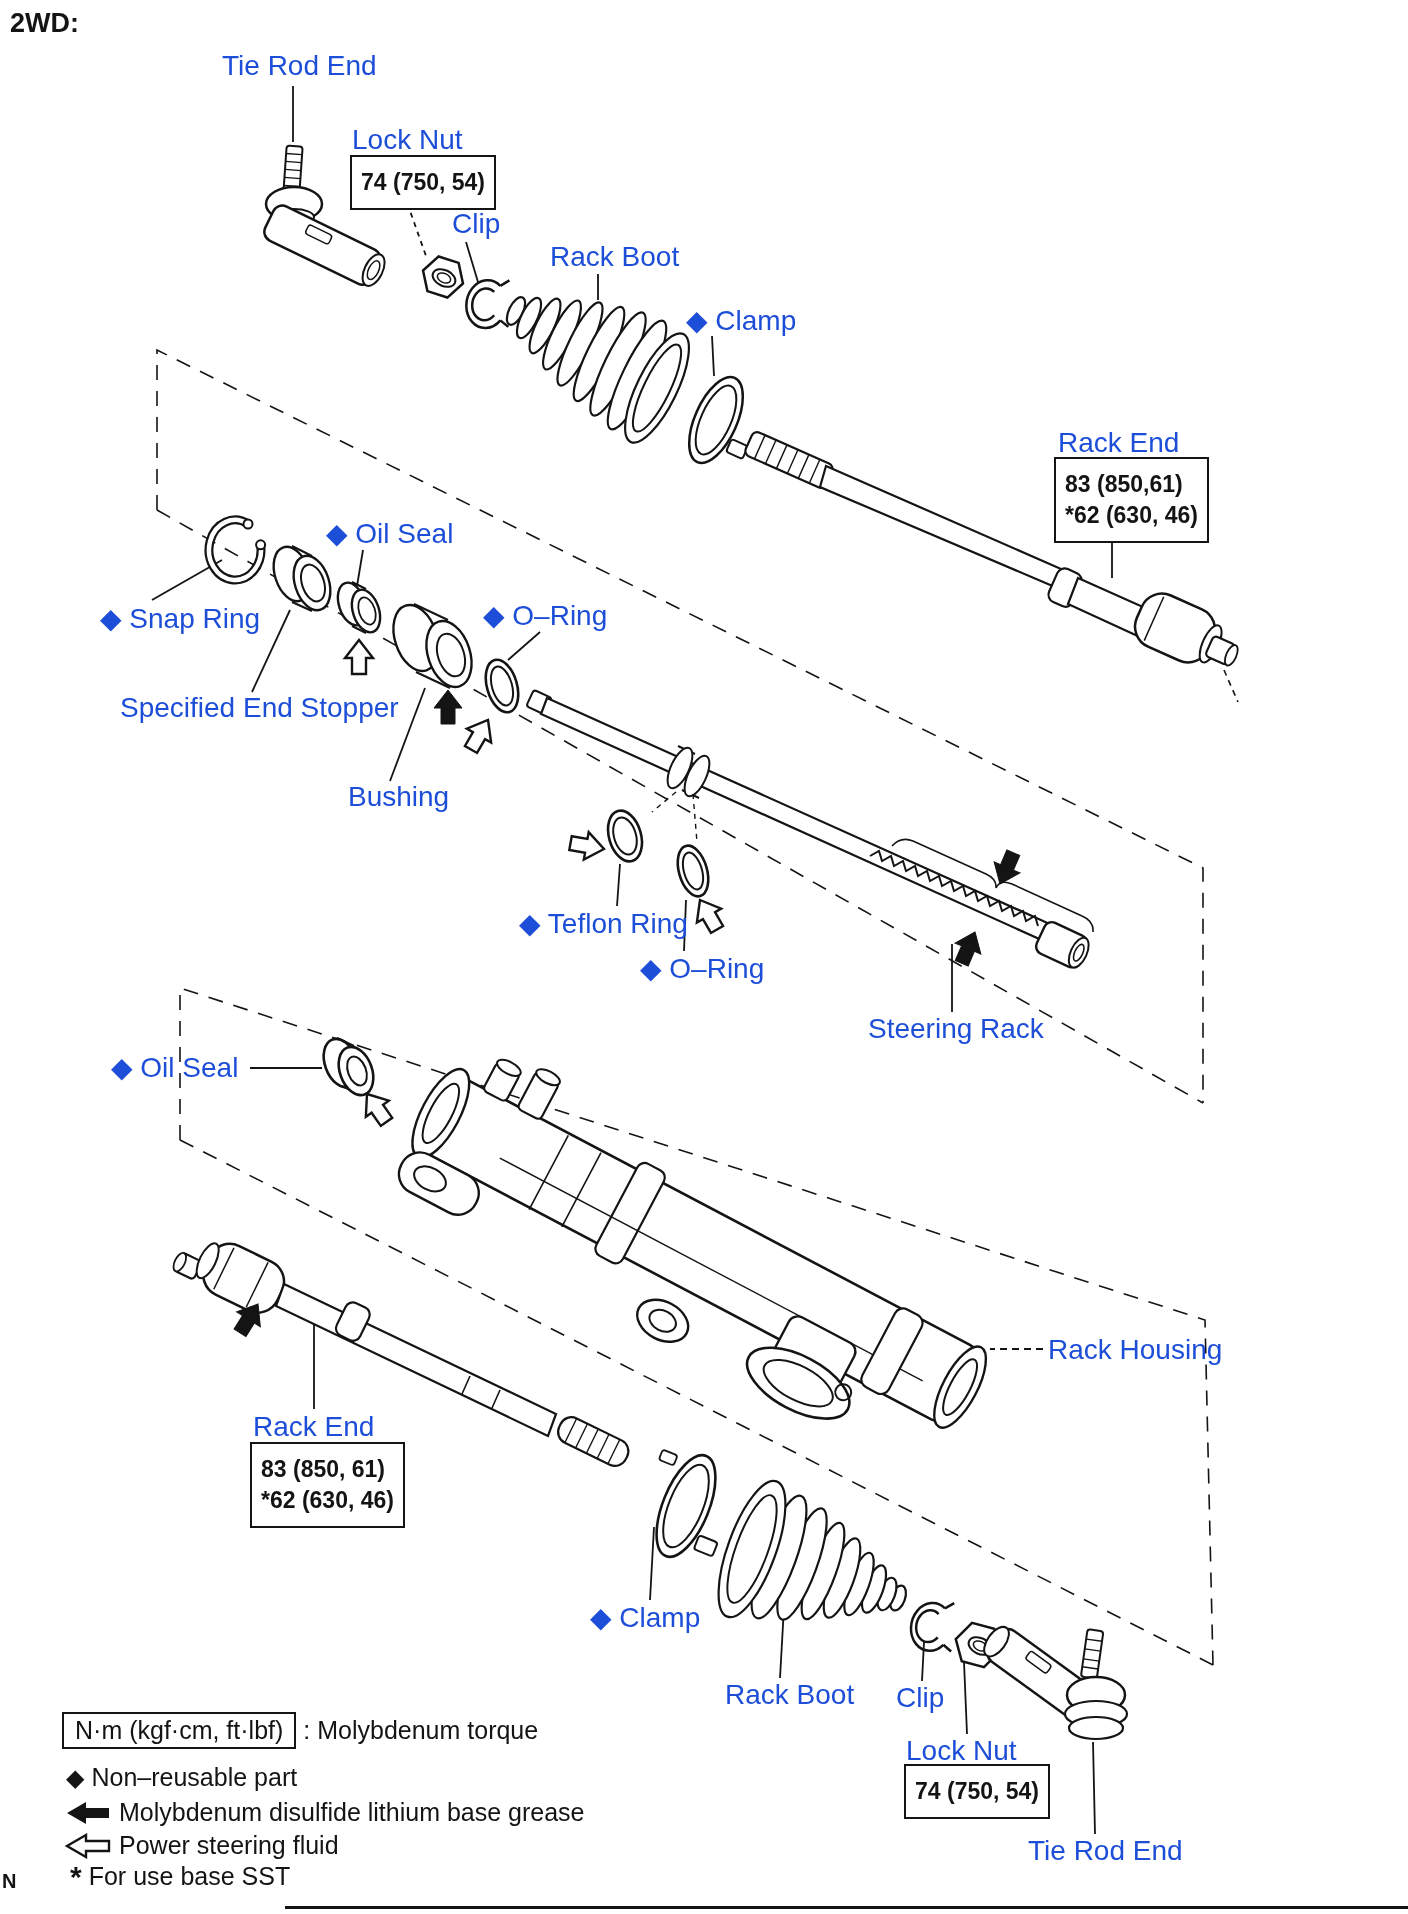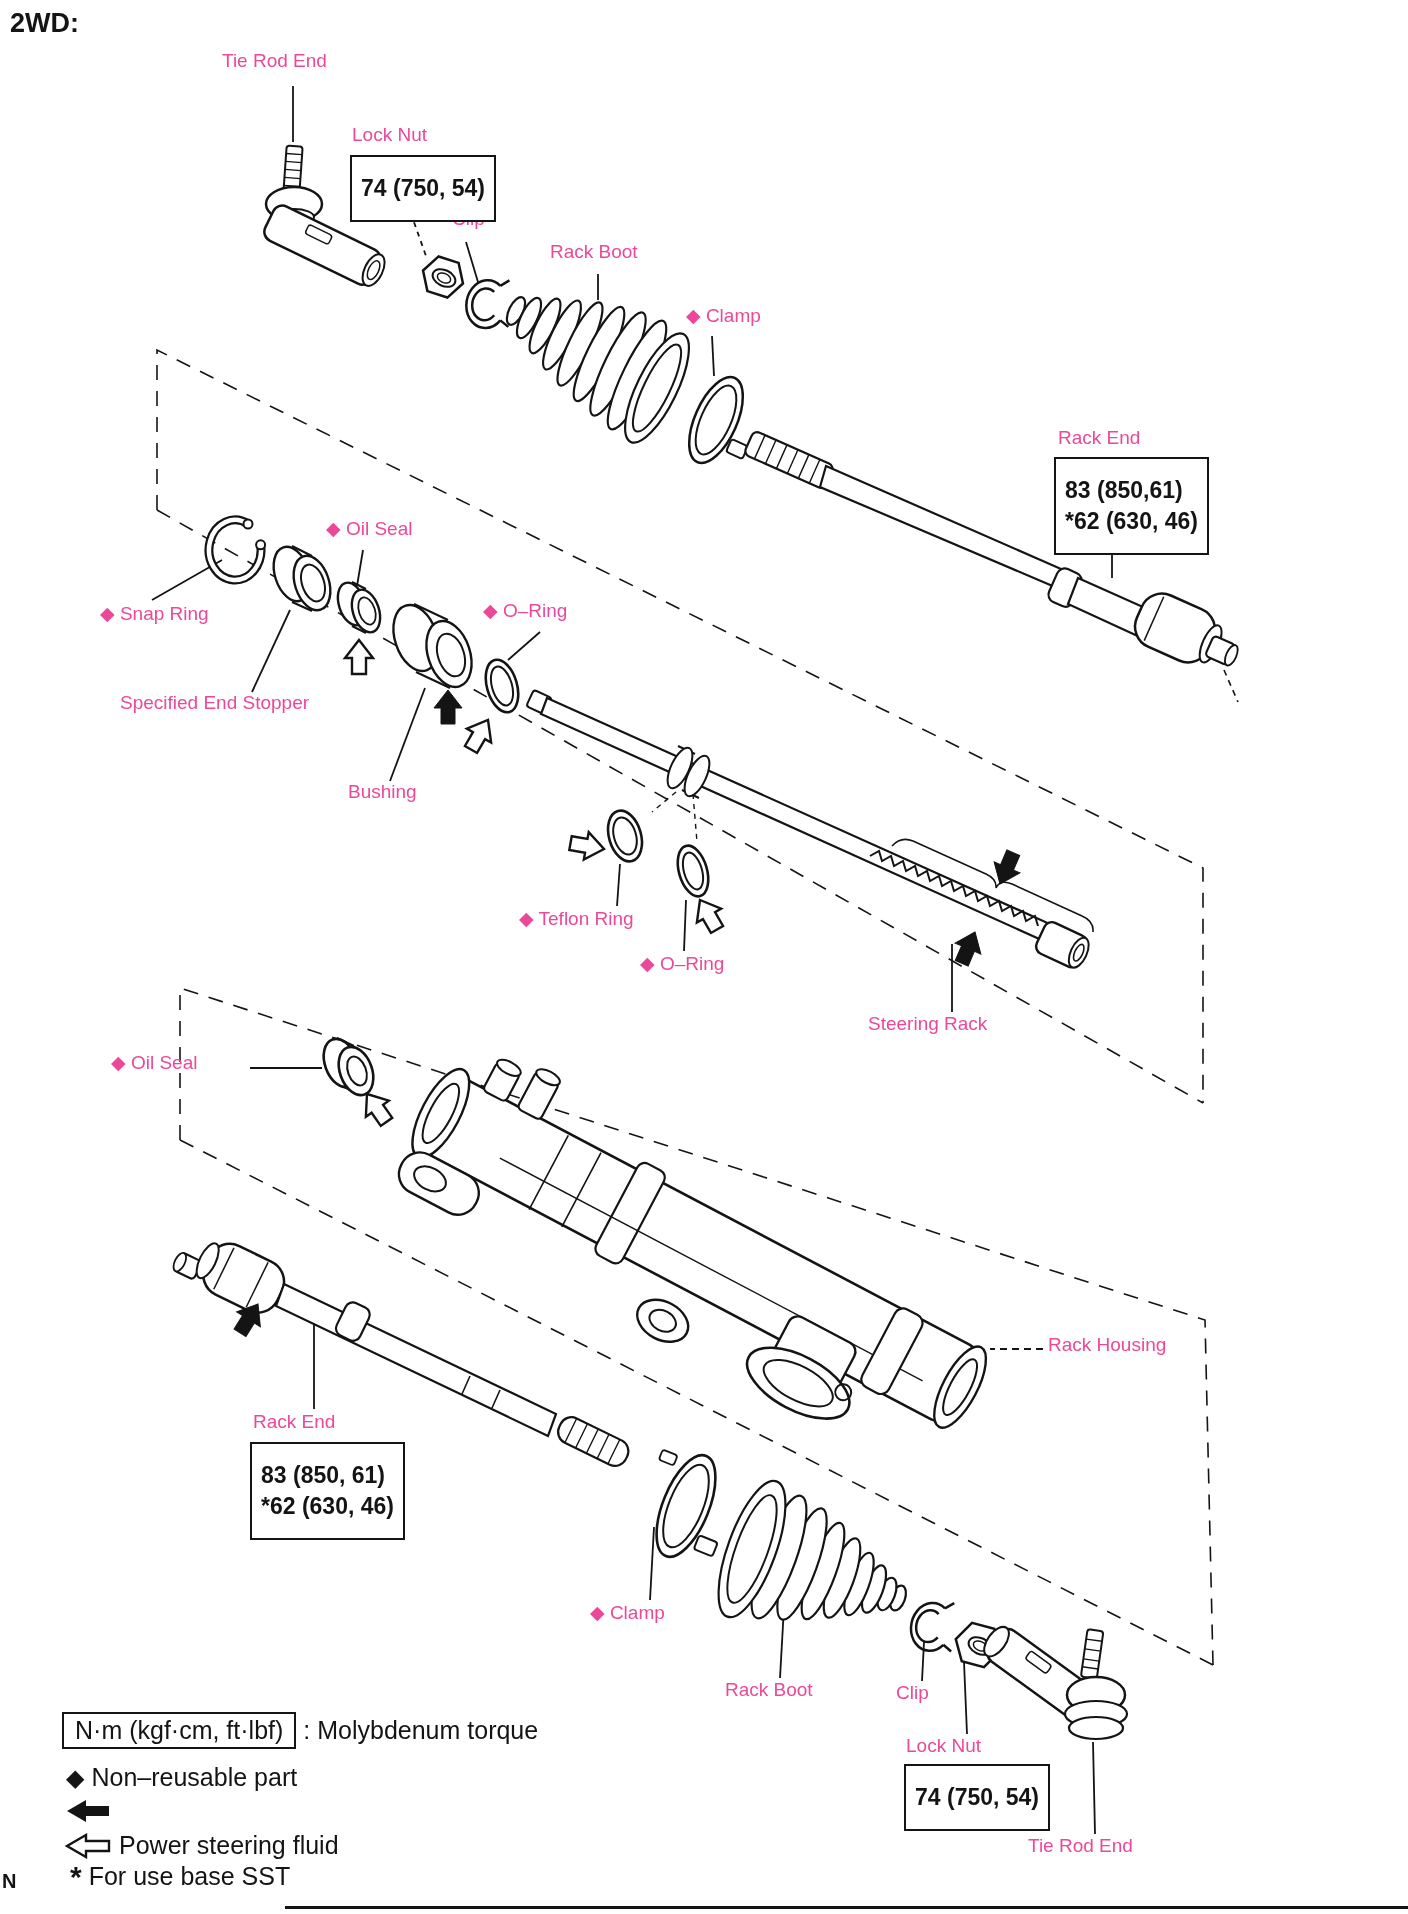--- a/index.html
+++ b/index.html
@@ -1,25 +1,25 @@
 <!DOCTYPE html>
 <html><head>
 <meta charset="utf-8">
 <style>
   html,body { margin:0; padding:0; background:#ffffff; }
   .stage {
     position:relative; width:1408px; height:1914px; background:#ffffff;
     font-family:"Liberation Sans", sans-serif; color:#141414; overflow:hidden;
   }
   .art { position:absolute; left:0; top:0; }
-  .lbl { position:absolute; font-size:19px; white-space:nowrap; color:#ec4899; }
+  .lbl { position:absolute; font-size:28px; white-space:nowrap; color:#1d4ed8; }
   .title { position:absolute; font-size:27px; font-weight:bold; }
   .tq {
     position:absolute; border:2.5px solid #141414; background:#fff;
-    padding:16px 9px; font-weight:bold; font-size:23px; line-height:31px; white-space:nowrap;
+    padding:10px 9px; font-weight:bold; font-size:23px; line-height:31px; white-space:nowrap;
   }
   .legend-row { position:absolute; display:flex; align-items:center; gap:7px; font-size:25px; white-space:nowrap; }
   .sym-box { border:2px solid #141414; padding:2px 11px; display:inline-block; }
   .diamond { font-size:24px; }
   .star { font-size:30px; font-weight:bold; line-height:20px; }
   .pagemark { position:absolute; font-size:20px; font-weight:bold; }
 </style>
 </head>
 <body>
 
@@ -346,20 +346,21 @@
 
   <div class="legend-row" style="left:66px; top:1763px">
     <span class="diamond">◆</span>
     <span>Non–reusable part</span>
   </div>
 
   <div class="legend-row" style="left:64px; top:1798px">
     <svg width="48" height="26" viewBox="0 0 48 26">
       <path d="M3 13 L22 2 V8 H45 V18 H22 V24 Z" fill="#141414"></path>
     </svg>
+    <span>Molybdenum disulfide lithium base grease</span>
   </div>
 
   <div class="legend-row" style="left:64px; top:1831px">
     <svg width="48" height="26" viewBox="0 0 48 26">
       <path d="M3 13 L22 2 V8 H45 V18 H22 V24 Z" fill="#ffffff" stroke="#141414" stroke-width="2.4"></path>
     </svg>
     <span>Power steering fluid</span>
   </div>
 
   <div class="legend-row" style="left:70px; top:1862px">

